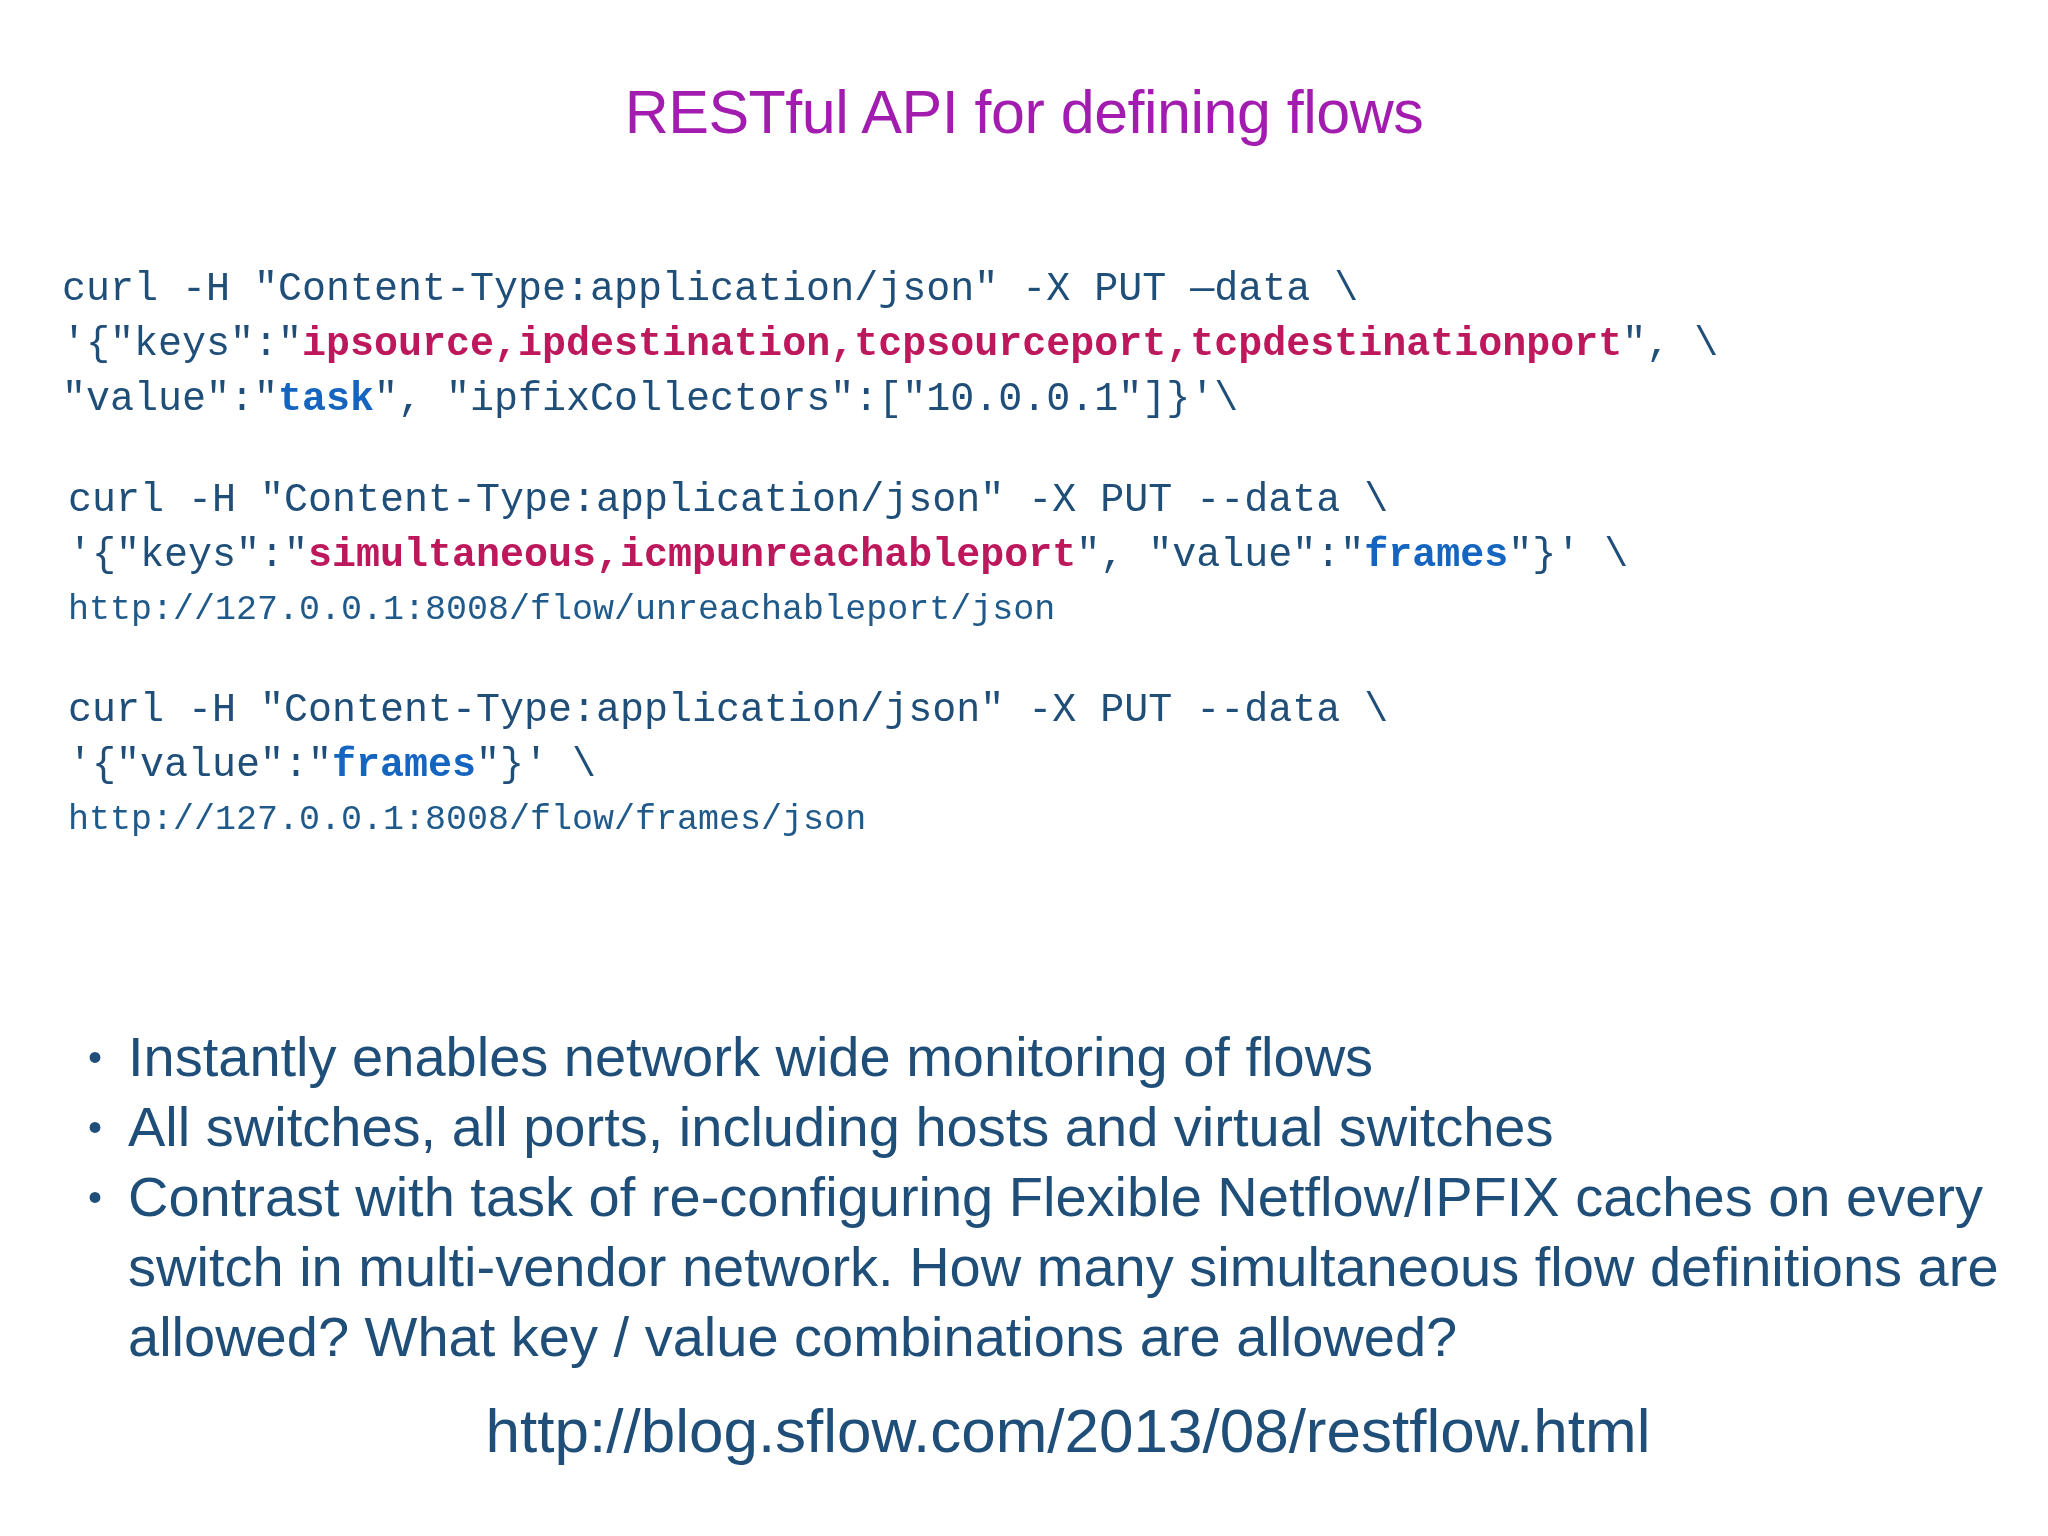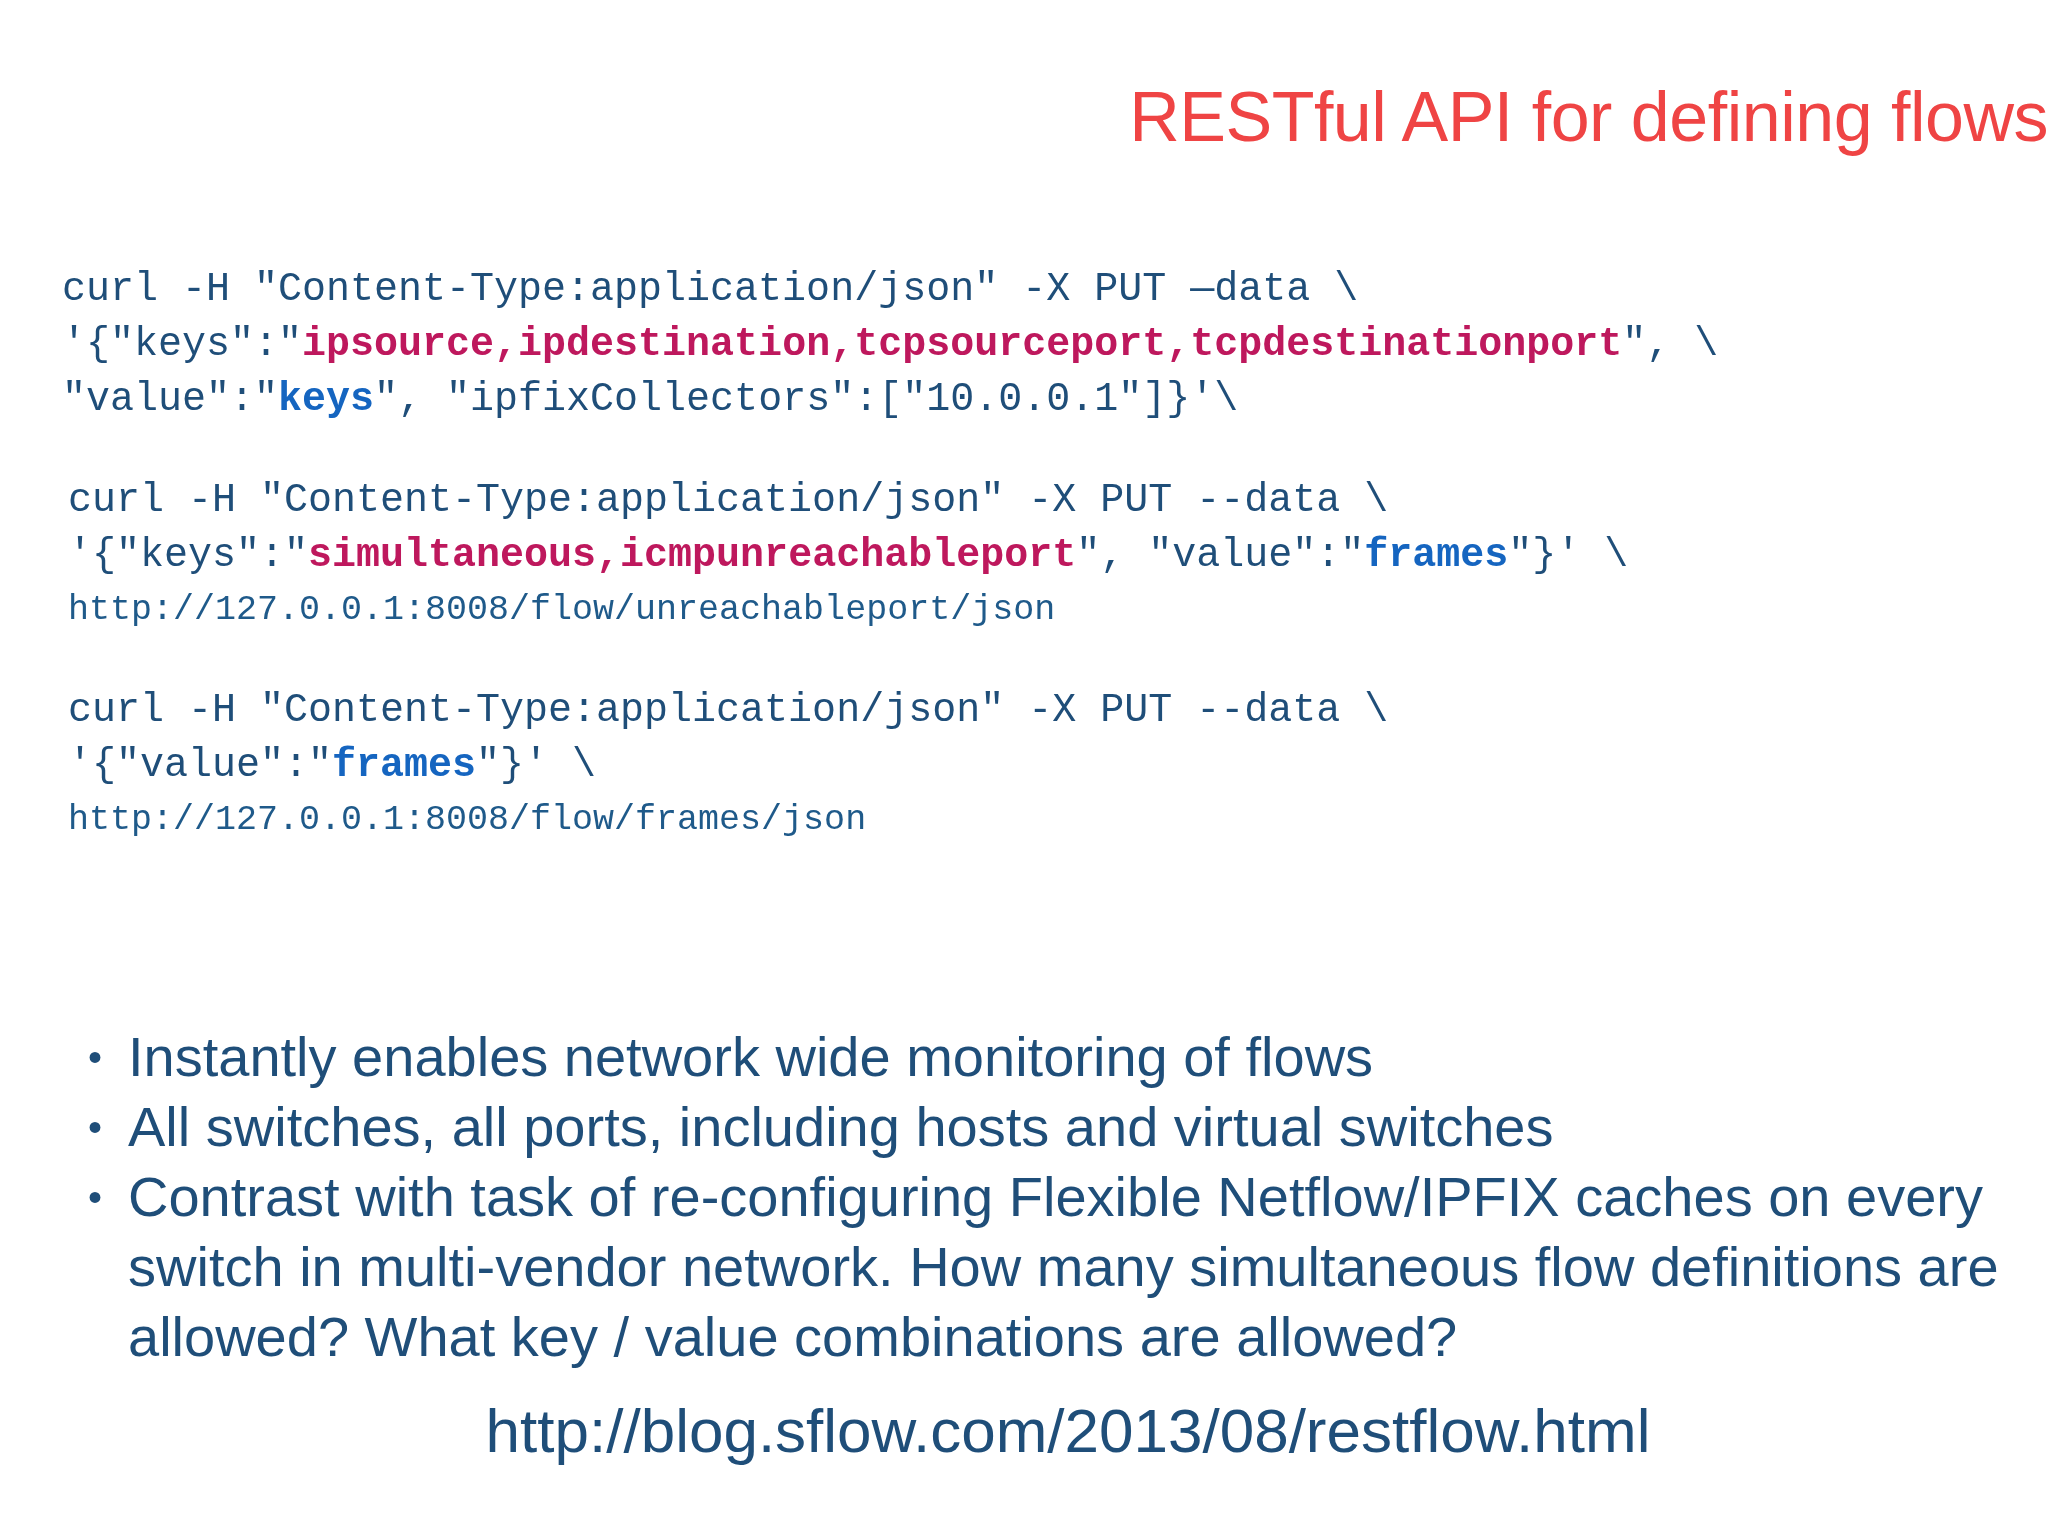--- a/index.html
+++ b/index.html
@@ -22,26 +22,26 @@
     background: #ffffff;
     box-sizing: border-box;
   }
 
   
   .title {
     position: absolute;
     top: 82px;
     left: 0;
     width: 2048px;
-    text-align: right;
+    text-align: center;
     font-family: "Liberation Sans", sans-serif;
-    font-size: 70px;
+    font-size: 61px;
     line-height: 1.0;
     letter-spacing: -0.5px;
-    color: #ef4444;
+    color: #a21caf;
     font-weight: 400;
     white-space: nowrap;
   }
 
   
   .code-area {
     position: absolute;
     top: 262px;
     left: 62px;
     width: 1940px;
@@ -132,21 +132,21 @@
 
 <div class="slide">
 
   <div class="title">RESTful API for defining flows</div>
 
   <div class="code-area">
     <div id="code-blocks-host">
         <div class="code-block">
           <div class="code-line"><span>curl -H "Content-Type:application/json" -X PUT —data \</span></div>
           <div class="code-line"><span>'{"keys":"</span><span class="k-red">ipsource,ipdestination,tcpsourceport,tcpdestinationport</span><span>", \</span></div>
-          <div class="code-line"><span>"value":"</span><span class="k-blue">keys</span><span>", "ipfixCollectors":["10.0.0.1"]}'\</span></div>
+          <div class="code-line"><span>"value":"</span><span class="k-blue">task</span><span>", "ipfixCollectors":["10.0.0.1"]}'\</span></div>
         </div>
         <div class="code-block">
           <div class="code-line indent-1"><span>curl -H "Content-Type:application/json" -X PUT --data \</span></div>
           <div class="code-line indent-1"><span>'{"keys":"</span><span class="k-red">simultaneous,icmpunreachableport</span><span>", "value":"</span><span class="k-blue">frames</span><span>"}' \</span></div>
           <div class="code-line url indent-1"><span>http://127.0.0.1:8008/flow/unreachableport/json</span></div>
         </div>
         <div class="code-block">
           <div class="code-line indent-1"><span>curl -H "Content-Type:application/json" -X PUT --data \</span></div>
           <div class="code-line indent-1"><span>'{"value":"</span><span class="k-blue">frames</span><span>"}' \</span></div>
           <div class="code-line url indent-1"><span>http://127.0.0.1:8008/flow/frames/json</span></div>

